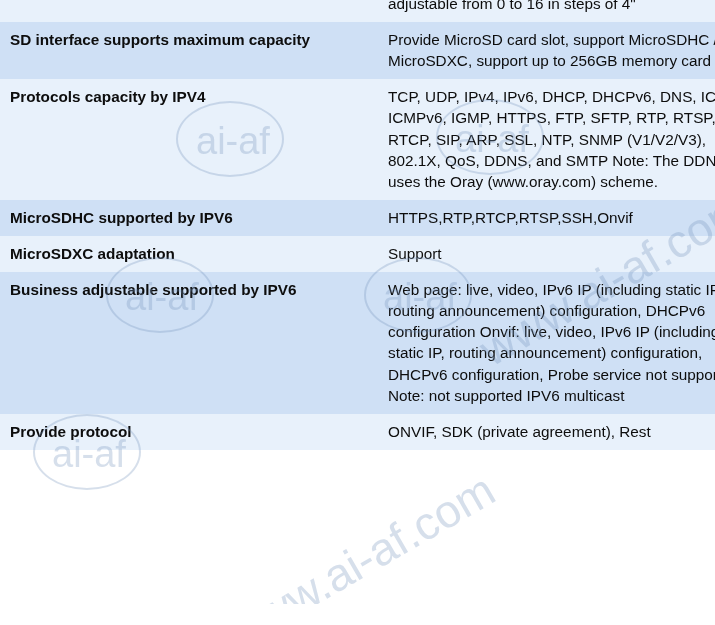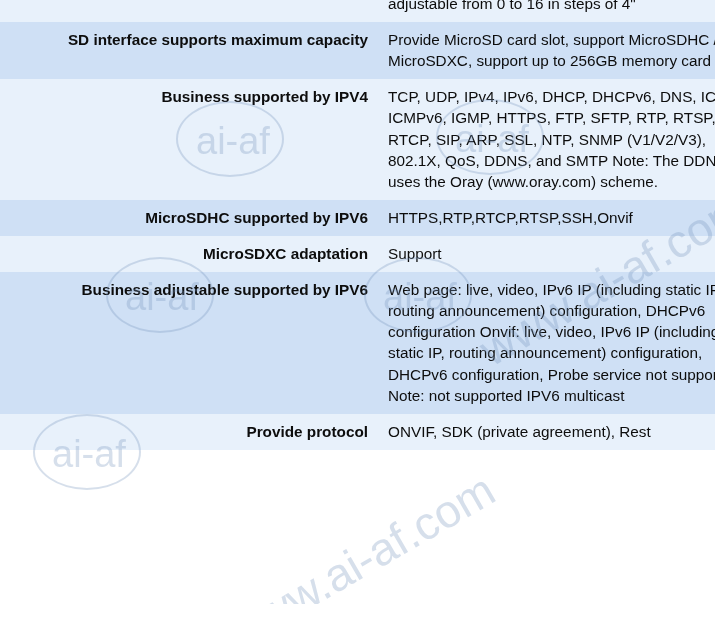--- a/index.html
+++ b/index.html
@@ -38,21 +38,20 @@
     font-size: 15.3px;
     line-height: 1.38;
     color: #0d0d0d;
     border: none;
   }
 
   td.label {
     width: 358px;
     font-weight: bold;
     vertical-align: middle;
-    text-align: right;
   }
   td.value {
     width: 357px;
     font-weight: normal;
     vertical-align: top;
   }
 
   tr.shade td {
     background: #cfe0f5;
   }
@@ -89,21 +88,21 @@
     <tbody>
       <tr class="plain">
         <td class="label"></td>
         <td class="value">adjustable from 0 to 16 in steps of 4"</td>
       </tr>
       <tr class="shade">
         <td class="label">SD interface supports maximum capacity</td>
         <td class="value">Provide MicroSD card slot, support MicroSDHC / MicroSDXC, support up to 256GB memory card</td>
       </tr>
       <tr class="plain">
-        <td class="label">Business supported by IPV4</td>
+        <td class="label">Protocols capacity by IPV4</td>
         <td class="value">TCP, UDP, IPv4, IPv6, DHCP, DHCPv6, DNS, ICMP, ICMPv6, IGMP, HTTPS, FTP, SFTP, RTP, RTSP, RTCP, SIP, ARP, SSL, NTP, SNMP (V1/V2/V3), 802.1X, QoS, DDNS, and SMTP Note: The DDNS uses the Oray (www.oray.com) scheme.</td>
       </tr>
       <tr class="shade">
         <td class="label">MicroSDHC supported by IPV6</td>
         <td class="value">HTTPS,RTP,RTCP,RTSP,SSH,Onvif</td>
       </tr>
       <tr class="plain">
         <td class="label">MicroSDXC adaptation</td>
         <td class="value">Support</td>
       </tr>

